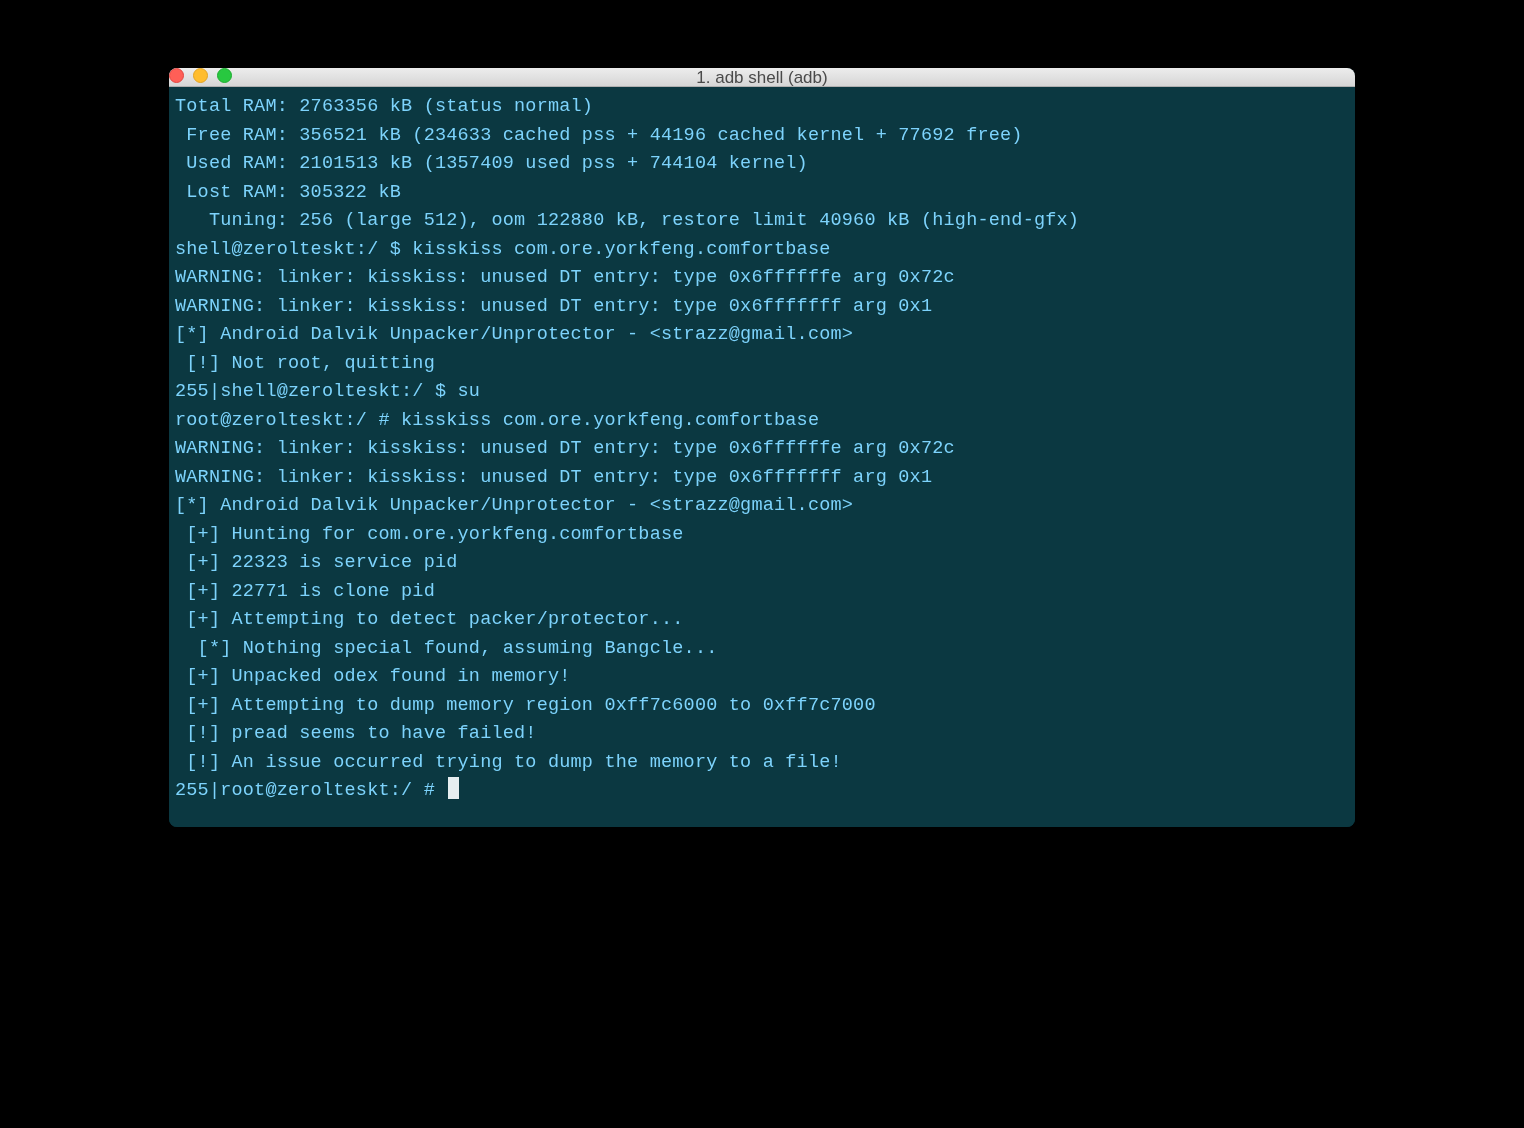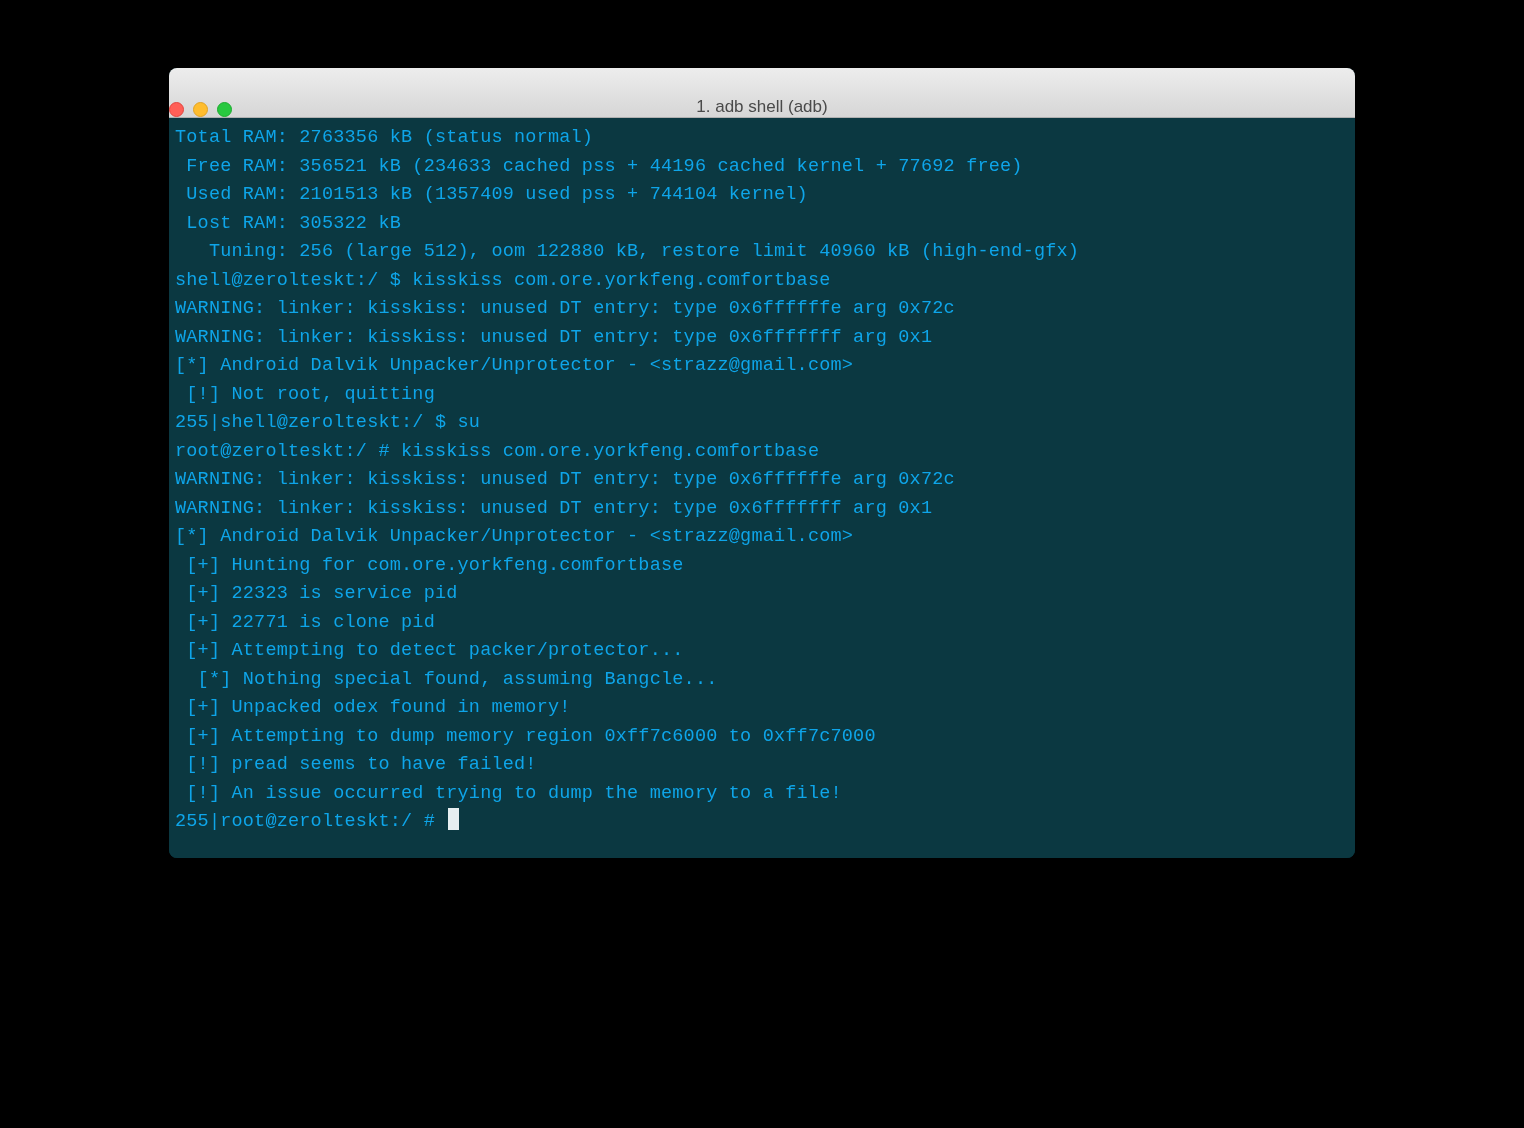--- a/index.html
+++ b/index.html
@@ -21,25 +21,25 @@
 
     .window {
       width: 1186px;
       background: #0b3841;
       border-radius: 8px;
       overflow: hidden;
       box-shadow: 0 20px 60px rgba(0,0,0,0.5);
     }
 
     .titlebar {
-      height: 50px;
+      height: 19px;
       background: linear-gradient(to bottom, #ededed, #d6d6d6);
       border-bottom: 1px solid #b0b0b0;
       display: flex;
-      align-items: flex-end;
+      align-items: flex-start;
       position: relative;
     }
 
     .traffic-lights {
       display: flex;
       gap: 9px;
       align-items: center;
     }
 
     .traffic-light {
@@ -73,21 +73,21 @@
       font-weight: 400;
       color: #4a4a4a;
       pointer-events: none;
     }
 
     .terminal-body {
       background: #0b3841;
       padding: 6px 6px 16px 6px;
       font-size: 18.5px;
       line-height: 28.5px;
-      color: #0ea5e9;
+      color: #7dd3fc;
       white-space: pre;
       font-family: "SF Mono", Menlo, Monaco, "Courier New", monospace;
       min-height: 740px;
       letter-spacing: 0.2px;
     }
 
     .line {
       white-space: pre;
     }
 

